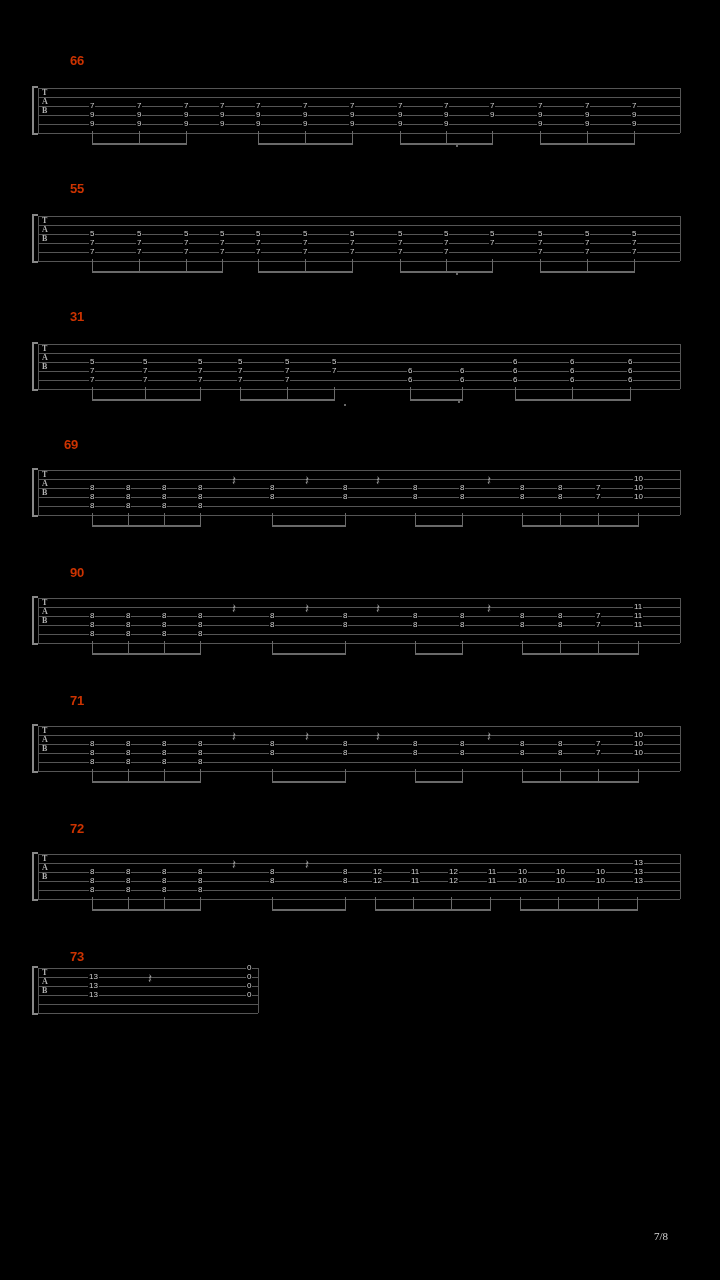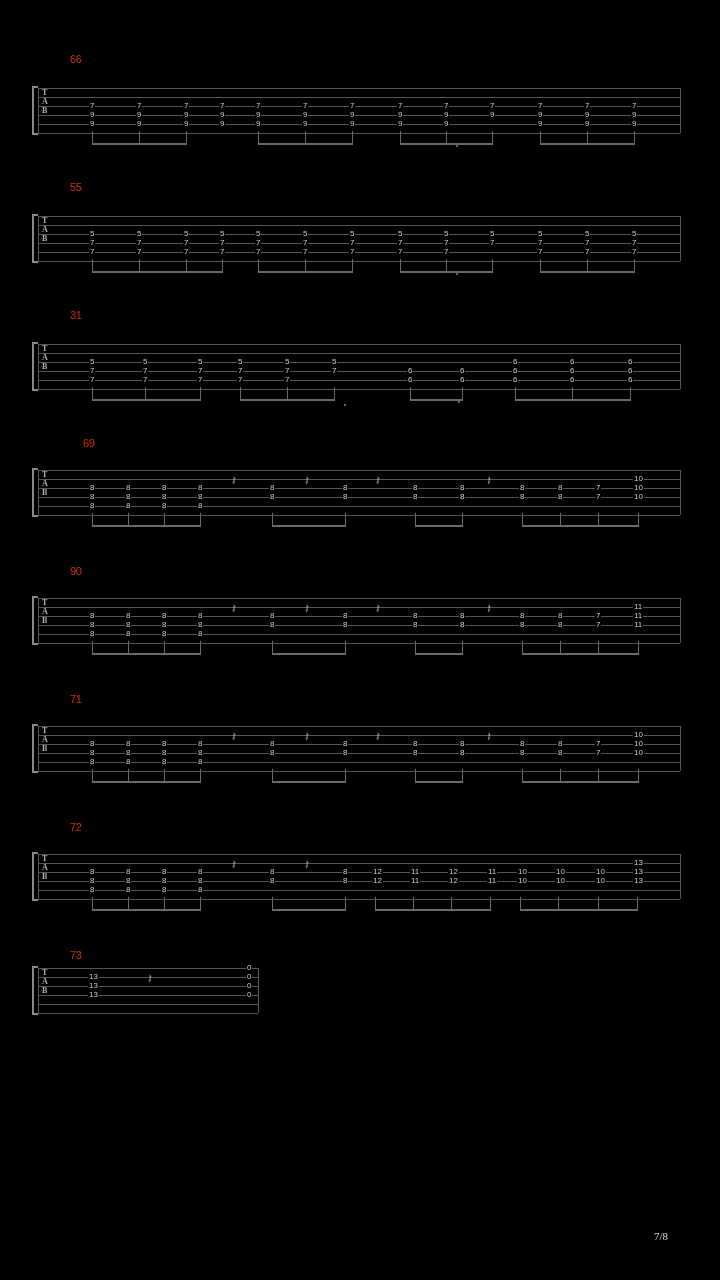--- a/index.html
+++ b/index.html
@@ -18,22 +18,22 @@
     background: #000000;
   }
   .system {
     position: absolute;
     left: 0;
     width: 720px;
   }
   .measure-number {
     position: absolute;
     color: #cc3300;
-    font-size: 11px;
-    font-weight: normal;
+    font-size: 13px;
+    font-weight: bold;
     font-family: "Liberation Sans", sans-serif;
     letter-spacing: -0.3px;
   }
   .staff-line {
     position: absolute;
     left: 0;
     width: 100%;
     height: 1px;
     background: #555555;
   }
@@ -303,21 +303,21 @@
         <div class="stem" style="left: 334px; top: 387px; height: 14px;"></div>
         <div class="beam" style="left: 410px; width: 52px; top: 399px;"></div>
         <div class="stem" style="left: 410px; top: 387px; height: 14px;"></div>
         <div class="stem" style="left: 462px; top: 387px; height: 14px;"></div>
         <div class="beam" style="left: 515px; width: 115px; top: 399px;"></div>
         <div class="stem" style="left: 515px; top: 387px; height: 14px;"></div>
         <div class="stem" style="left: 572px; top: 387px; height: 14px;"></div>
         <div class="stem" style="left: 630px; top: 387px; height: 14px;"></div>
       </div>
       <div class="system" style="top: 0px;">
-        <div class="measure-number" style="left: 83px; top: 437px; text-align: center;">69</div>
+        <div class="measure-number" style="left: 64px; top: 437px; text-align: center;">69</div>
         <div class="staff-line" style="left: 38px; width: 642px; top: 470px;"></div>
         <div class="staff-line" style="left: 38px; width: 642px; top: 479px;"></div>
         <div class="staff-line" style="left: 38px; width: 642px; top: 488px;"></div>
         <div class="staff-line" style="left: 38px; width: 642px; top: 497px;"></div>
         <div class="staff-line" style="left: 38px; width: 642px; top: 506px;"></div>
         <div class="staff-line" style="left: 38px; width: 642px; top: 515px;"></div>
         <div class="brace" style="left: 32px; top: 468px; height: 49px;"></div>
         <div class="barline" style="left: 38px; top: 470px; height: 45px;"></div>
         <div class="barline" style="left: 680px; top: 470px; height: 45px;"></div>
         <div class="tab-letter" style="left: 42px; top: 471px;">T</div>

